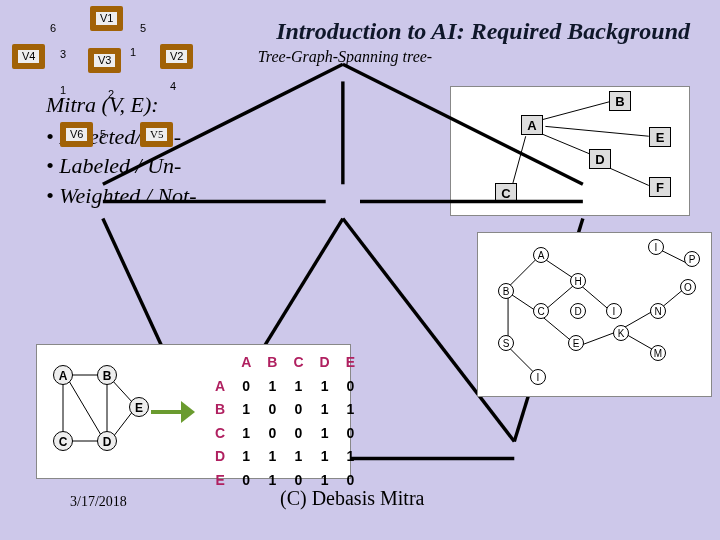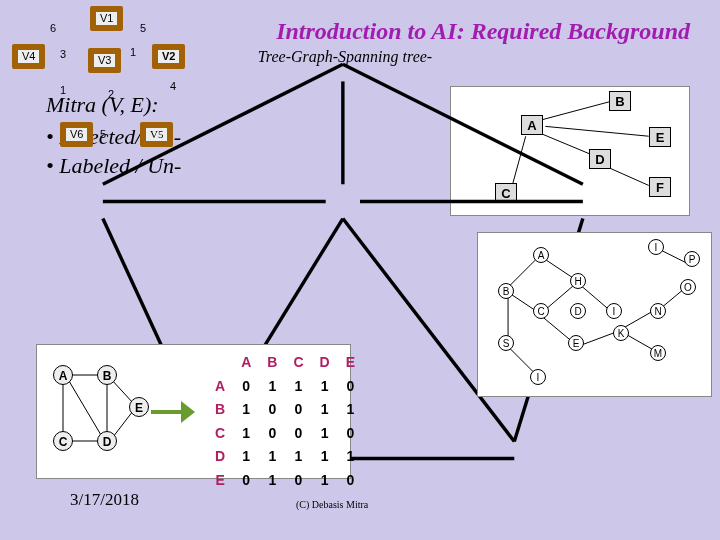--- a/index.html
+++ b/index.html
@@ -14,21 +14,21 @@
   }
   .title {
     position: absolute;
     top: 18px;
     left: 0;
     right: 30px;
     text-align: right;
     font-weight: bold;
     font-style: italic;
     font-size: 24px;
-    color: #a21caf;
+    color: #0f172a;
   }
   .subtitle {
     position: absolute;
     top: 48px;
     left: 0;
     right: 30px;
     text-align: center;
     font-style: italic;
     font-size: 16px;
     color: #000;
@@ -42,28 +42,28 @@
     line-height: 1.35;
   }
   .bullet-block .heading { margin-bottom: 2px; }
   .bullet-block .bullet::before {
     content: "• ";
   }
   .footer-date {
     position: absolute;
     left: 70px;
     bottom: 30px;
-    font-size: 17px;
+    font-size: 14px;
     margin-top: 43px;
   }
   .footer-copy {
     position: absolute;
-    left: 296px;
+    left: 280px;
     bottom: 30px;
-    font-size: 10px;
+    font-size: 20px;
   }
 
   .panel {
     position: absolute;
     background: #fff;
     border: 1px solid #888;
   }
 
   
   .panel-a { top: 86px; right: 30px; width: 240px; height: 130px; }
@@ -146,20 +146,21 @@
 </head>
 <body>
 
 <div class="title">Introduction to AI: Required Background</div>
 <div class="subtitle">Tree-Graph-Spanning tree-</div>
 
 <div class="bullet-block">
   <div class="heading">Mitra (V, E):</div>
   <div class="bullet">Directed/ Un-</div>
   <div class="bullet">Labeled / Un-</div>
+  <div class="bullet">Weighted / Not-</div>
 </div>
 
 <div class="panel panel-a">
   <svg class="edges" viewBox="0 0 240 130">
     <line x1="85" y1="35" x2="160" y2="15"></line>
     <line x1="85" y1="45" x2="145" y2="70"></line>
     <line x1="95" y1="40" x2="200" y2="50"></line>
     <line x1="60" y1="105" x2="75" y2="50"></line>
     <line x1="155" y1="80" x2="200" y2="100"></line>
   </svg>
@@ -178,21 +179,21 @@
     <line x1="30" y1="55" x2="95" y2="55"></line>
     <line x1="100" y1="20" x2="100" y2="50"></line>
     <line x1="105" y1="55" x2="170" y2="55"></line>
     <line x1="30" y1="60" x2="60" y2="125"></line>
     <line x1="100" y1="60" x2="60" y2="125"></line>
     <line x1="100" y1="60" x2="150" y2="125"></line>
     <line x1="170" y1="60" x2="150" y2="125"></line>
     <line x1="60" y1="130" x2="150" y2="130"></line>
   </svg>
   <div class="vnode" style="top:6px;  left:90px;">V1</div>
-  <div class="vnode" style="top:44px; left:152px;font-weight:bold;">V2</div>
+  <div class="vnode" style="top:44px; left:160px;">V2</div>
   <div class="vnode" style="top:48px; left:88px;">V3</div>
   <div class="vnode" style="top:44px; left:12px;">V4</div>
   <div class="vnode" style="top:122px;left:140px;font-family:Liberation Serif, serif;">V5</div>
   <div class="vnode" style="top:122px;left:60px;">V6</div>
   <div class="wlabel" style="top:22px; left:140px;">5</div>
   <div class="wlabel" style="top:46px; left:130px;">1</div>
   <div class="wlabel" style="top:48px; left:60px;">3</div>
   <div class="wlabel" style="top:22px; left:50px;">6</div>
   <div class="wlabel" style="top:84px; left:60px;">1</div>
   <div class="wlabel" style="top:88px; left:108px;">2</div>

